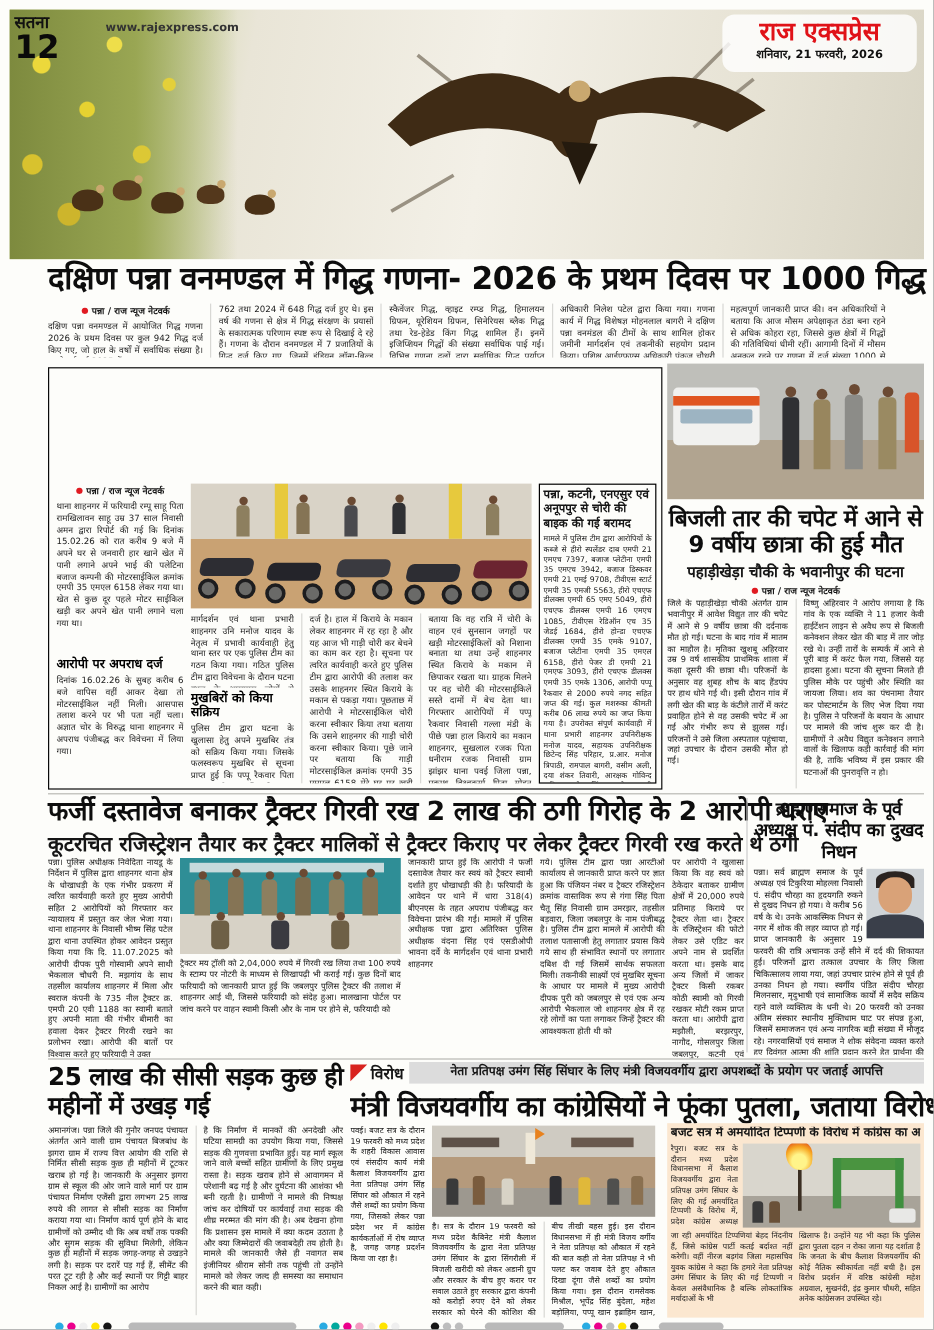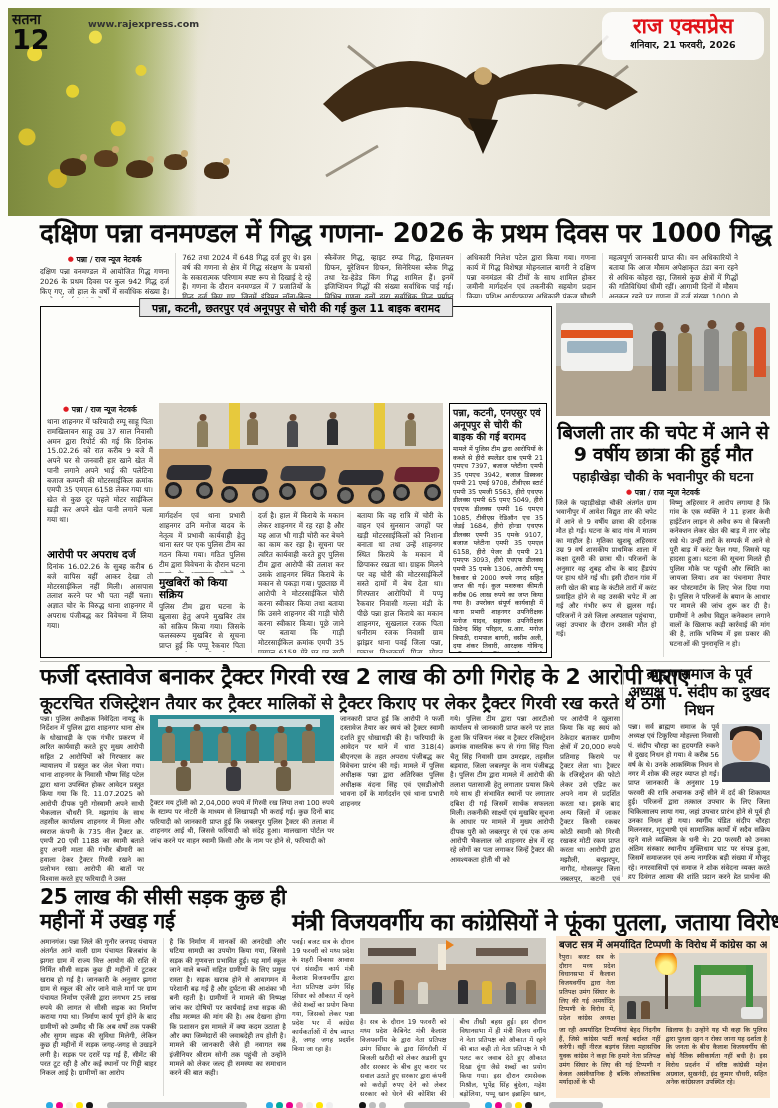--- a/index.html
+++ b/index.html
@@ -177,21 +177,20 @@
       <div class="byline"><span class="b-dot">●</span> <span>पन्ना / राज न्यूज नेटवर्क</span></div>
       <div class="body-text">दक्षिण पन्ना वनमण्डल में आयोजित गिद्ध गणना 2026 के प्रथम दिवस पर कुल 942 गिद्ध दर्ज किए गए, जो हाल के वर्षों में सर्वाधिक संख्या है। इससे पूर्व वर्ष 2025 में</div>
     </div>
     <div class="col body-text">762 तथा 2024 में 648 गिद्ध दर्ज हुए थे। इस वर्ष की गणना से क्षेत्र में गिद्ध संरक्षण के प्रयासों के सकारात्मक परिणाम स्पष्ट रूप से दिखाई दे रहे हैं। गणना के दौरान वनमण्डल में 7 प्रजातियों के गिद्ध दर्ज किए गए, जिनमें इंडियन लॉन्ग-बिल्ड गिद्ध, इजिप्शियन सफेद/व्हाइट</div>
     <div class="col body-text">स्कैवेंजर गिद्ध, व्हाइट रम्प्ड गिद्ध, हिमालयन ग्रिफन, यूरेशियन ग्रिफन, सिनेरियस ब्लैक गिद्ध तथा रेड-हेडेड किंग गिद्ध शामिल हैं। इनमें इजिप्शियन गिद्धों की संख्या सर्वाधिक पाई गई। विभिन्न गणना दलों द्वारा सर्वाधिक गिद्ध पर्याप्त परिक्षेत्र में दर्ज किए गए, जहां दलों का नेतृत्व परिक्षेत्र</div>
     <div class="col body-text">अधिकारी निलेश पटेल द्वारा किया गया। गणना कार्य में गिद्ध विशेषज्ञ मोहनलाल बागरी ने दक्षिण पन्ना वनमंडल की टीमों के साथ शामिल होकर जमीनी मार्गदर्शन एवं तकनीकी सहयोग प्रदान किया। प्रशिक्षु आईएफएस अधिकारी पंकज चौधरी ने गिद्धों की पहचान, व्यवहार एवं संरक्षण संबंधी</div>
     <div class="col body-text">महत्वपूर्ण जानकारी प्राप्त की। वन अधिकारियों ने बताया कि आज मौसम अपेक्षाकृत ठंडा बना रहने से अधिक कोहरा रहा, जिससे कुछ क्षेत्रों में गिद्धों की गतिविधियां धीमी रहीं। आगामी दिनों में मौसम अनुकूल रहने पर गणना में दर्ज संख्या 1000 से अधिक होने की संभावना व्यक्त की गई है।</div>
   </div>
 
   <div id="bike-box" class="abs">
-    <div id="bike-kicker">पन्ना, कटनी, छतरपुर एवं अनूपपुर से चोरी की गई कुल 11 बाइक बरामद</div>
     <div id="bike-content">
       <div id="bike-c1">
         <div class="byline"><span class="b-dot">●</span> <span>पन्ना / राज न्यूज नेटवर्क</span></div>
         <div class="body-text" style="height:128px">थाना शाहनगर में फरियादी रम्पू साहू पिता रामखिलावन साहू उम्र 37 साल निवासी अमन द्वारा रिपोर्ट की गई कि दिनांक 15.02.26 को रात करीब 9 बजे मैं अपने घर से जनवारी हार खाने खेत में पानी लगाने अपने भाई की पलेटिना बजाज कम्पनी की मोटरसाईकिल क्रमांक एमपी 35 एमएल 6158 लेकर गया था। खेत से कुछ दूर पहले मोटर साईकिल खड़ी कर अपने खेत पानी लगाने चला गया था।</div>
         <div class="subhead-inline">आरोपी पर अपराध दर्ज</div>
         <div class="body-text" style="height:88px">दिनांक 16.02.26 के सुबह करीब 6 बजे वापिस वहीं आकर देखा तो मोटरसाईकिल नहीं मिली। आसपास तलाश करने पर भी पता नहीं चला। अज्ञात चोर के विरुद्ध थाना शाहनगर में अपराध पंजीबद्ध कर विवेचना में लिया गया।</div>
       </div>
       <div id="bike-mid">
         <div id="bike-photo">
           <div class="pillar" style="left:70px"></div>
@@ -341,20 +340,25 @@
   <div id="h-div3" class="abs"></div>
 
   <div id="road" class="abs">
     <div id="road-headline" class="headline">25 लाख की सीसी सड़क कुछ ही महीनों में उखड़ गई</div>
     <div id="road-cols" class="cols">
       <div class="col body-text" style="font-size:6.9px">अमानगंज। पन्ना जिले की गुनौर जनपद पंचायत अंतर्गत आने वाली ग्राम पंचायत बिजबांध के झगरा ग्राम में राज्य वित्त आयोग की राशि से निर्मित सीसी सड़क कुछ ही महीनों में टूटकर खराब हो गई है। जानकारी के अनुसार झगरा ग्राम से स्कूल की ओर जाने वाले मार्ग पर ग्राम पंचायत निर्माण एजेंसी द्वारा लगभग 25 लाख रुपये की लागत से सीसी सड़क का निर्माण कराया गया था। निर्माण कार्य पूर्ण होने के बाद ग्रामीणों को उम्मीद थी कि अब वर्षों तक पक्की और सुगम सड़क की सुविधा मिलेगी, लेकिन कुछ ही महीनों में सड़क जगह-जगह से उखड़ने लगी है। सड़क पर दरारें पड़ गई हैं, सीमेंट की परत टूट रही है और कई स्थानों पर गिट्टी बाहर निकल आई है। ग्रामीणों का आरोप</div>
       <div class="col body-text" style="font-size:6.9px">है कि निर्माण में मानकों की अनदेखी और घटिया सामग्री का उपयोग किया गया, जिससे सड़क की गुणवत्ता प्रभावित हुई। यह मार्ग स्कूल जाने वाले बच्चों सहित ग्रामीणों के लिए प्रमुख रास्ता है। सड़क खराब होने से आवागमन में परेशानी बढ़ गई है और दुर्घटना की आशंका भी बनी रहती है। ग्रामीणों ने मामले की निष्पक्ष जांच कर दोषियों पर कार्यवाई तथा सड़क की शीघ्र मरम्मत की मांग की है। अब देखना होगा कि प्रशासन इस मामले में क्या कदम उठाता है और क्या जिम्मेदारों की जवाबदेही तय होती है। मामले की जानकारी जैसे ही नवागत सब इंजीनियर श्रीराम सोनी तक पहुंची तो उन्होंने मामले को लेकर जल्द ही समस्या का समाधान करने की बात कही।</div>
     </div>
   </div>
 
+  <div id="banner" class="abs">
+    <div class="flag"></div>
+    <div class="label">विरोध</div>
+    <div class="strip">नेता प्रतिपक्ष उमंग सिंह सिंघार के लिए मंत्री विजयवर्गीय द्वारा अपशब्दों के प्रयोग पर जताई आपत्ति</div>
+  </div>
   <div id="protest-headline" class="abs headline">मंत्री विजयवर्गीय का कांग्रेसियों ने फूंका पुतला, जताया विरोध</div>
 
   <div id="pavai" class="abs">
     <div id="pavai-c1" class="body-text">पवई। बजट सत्र के दौरान 19 फरवरी को मध्य प्रदेश के शहरी विकास आवास एवं संसदीय कार्य मंत्री कैलाश विजयवर्गीय द्वारा नेता प्रतिपक्ष उमंग सिंह सिंघार को औकात में रहने जैसे शब्दों का प्रयोग किया गया, जिसको लेकर पन्ना प्रदेश भर में कांग्रेस कार्यकर्ताओं में रोष व्याप्त है, जगह जगह प्रदर्शन किया जा रहा है।</div>
     <div id="pavai-photo">
       <div class="awning" style="left:8px;width:48px"></div>
       <div class="awning" style="left:116px;width:52px;background:#6a5a4e"></div>
       <div class="effigy" style="left:78px;top:6px;width:8px;height:26px"></div>
       <div class="flagtip" style="left:86px;top:2px"></div>
       <div class="sil" style="left:12px;width:10px;height:22px;background:#3a3a3a"></div>

